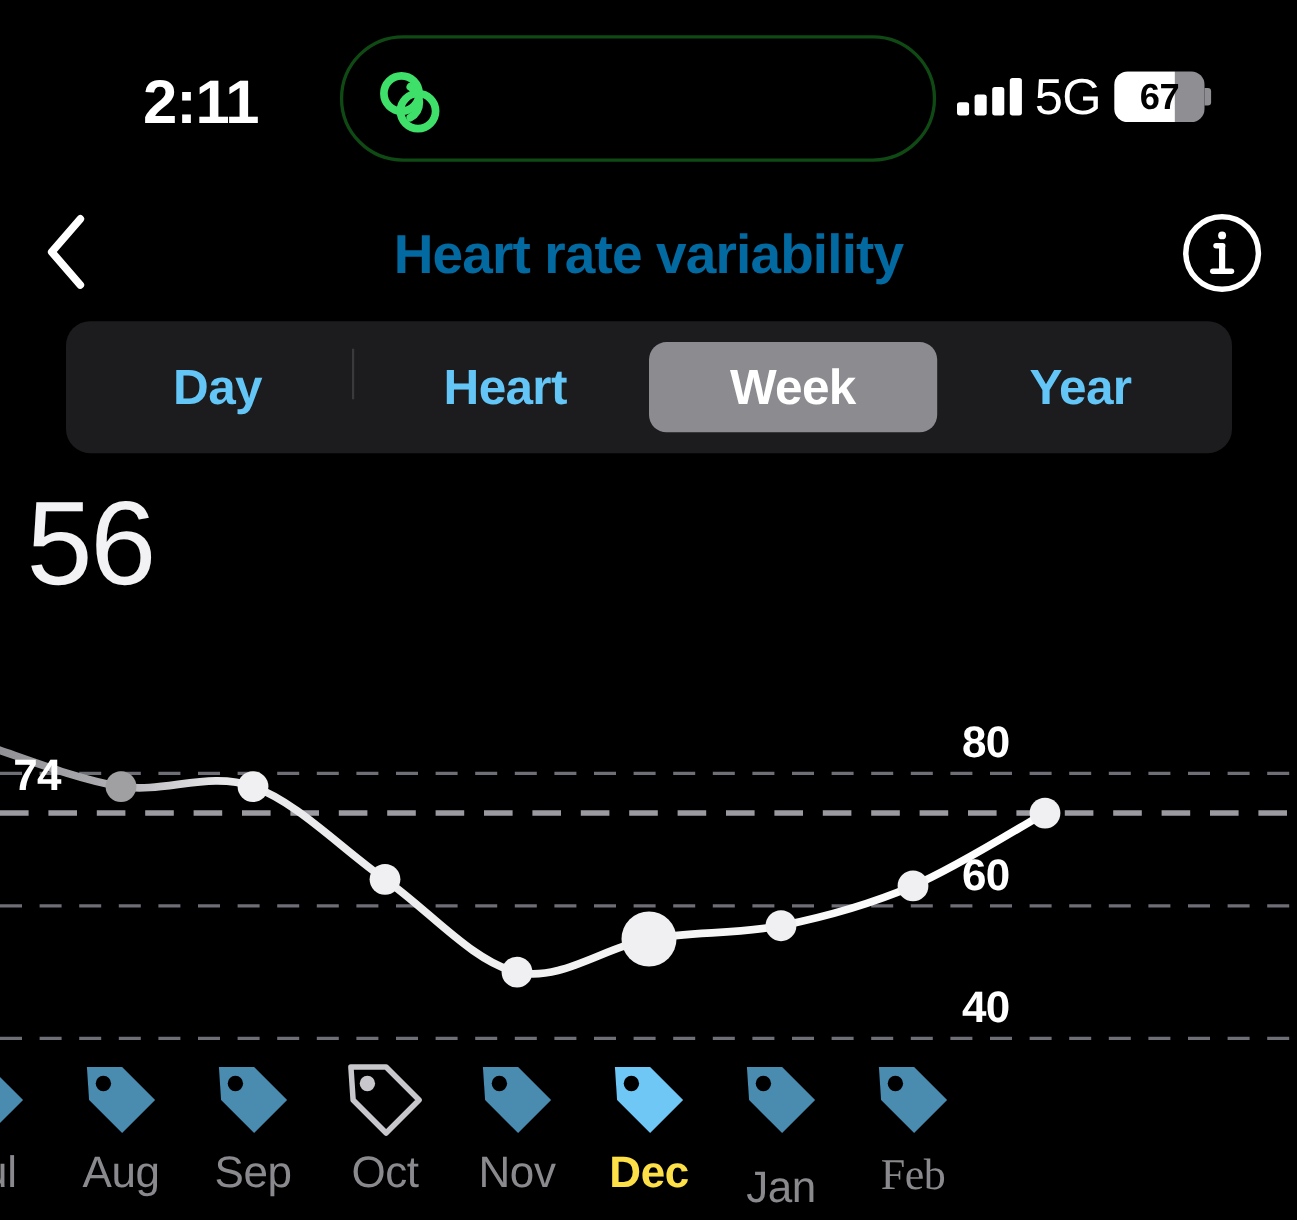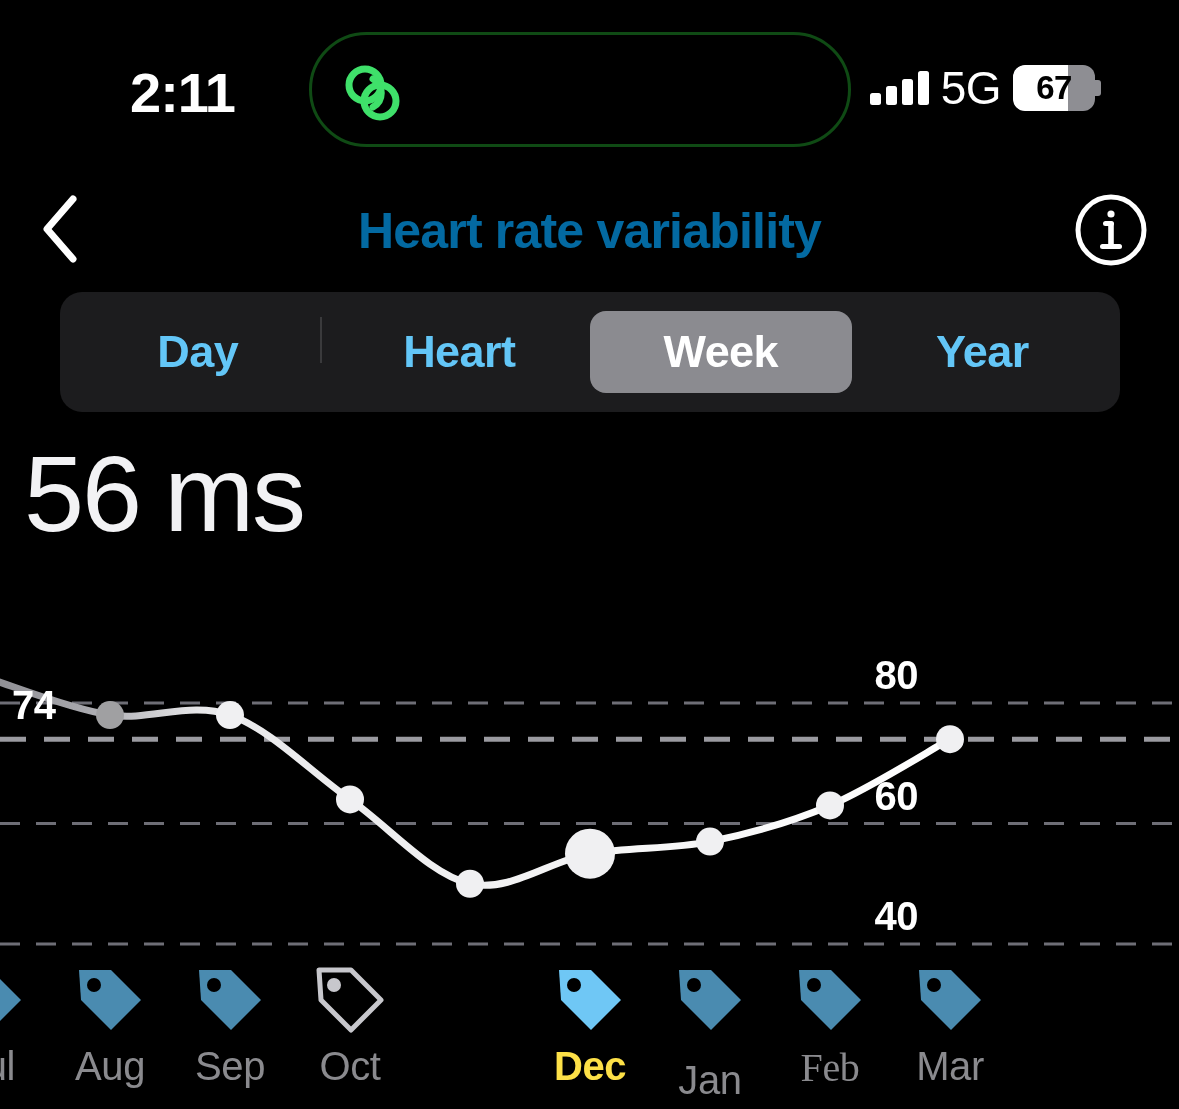--- a/index.html
+++ b/index.html
@@ -190,21 +190,20 @@
 <div class="segmented">
   <div class="seg">Day</div>
   <div class="seg">Heart</div>
   <div class="seg selected">Week</div>
   <div class="seg">Year</div>
 </div>
 <div class="seg-divider"></div>
 
 <div class="value-wrap">
   <span class="value-num">56</span>
-  <span class="value-unit">ms</span>
 </div>
 
 <div class="chart">
   <svg id="chart-svg" width="1179" height="370" viewBox="0 0 1179 370">
       <line x1="0" x2="1179" y1="103" y2="103" stroke="#6e6e76" stroke-width="3" stroke-dasharray="20 16"></line>
       <line x1="0" x2="1179" y1="139.15" y2="139.15" stroke="#9a9aa0" stroke-width="5" stroke-dasharray="26 18"></line>
       <line x1="0" x2="1179" y1="223.5" y2="223.5" stroke="#6e6e76" stroke-width="3" stroke-dasharray="20 16"></line>
       <line x1="0" x2="1179" y1="344" y2="344" stroke="#6e6e76" stroke-width="3" stroke-dasharray="20 16"></line>
       <defs>
         <linearGradient id="lineFade" x1="0" x2="1" y1="0" y2="0">
@@ -253,20 +252,27 @@
       </svg>
       <div class="month-label">Sep</div>
     </div>
     <div class="month-item" style="left: 290px;">
       <svg class="month-icon" viewBox="0 0 74 74">
         <path d="M6 6 L38 6 L68 36 L38 66 L8 36 Z" transform="rotate(0 37 37)" fill="none" stroke="#C7C7CC" stroke-width="5" stroke-linejoin="round"></path>
         <circle cx="21" cy="21" r="7" fill="#C7C7CC"></circle>
       </svg>
       <div class="month-label">Oct</div>
     </div>
+    <div class="month-item" style="left: 410px;">
+      <svg class="month-icon" viewBox="0 0 74 74">
+        <path d="M6 6 L38 6 L68 36 L38 66 L8 36 Z" transform="rotate(0 37 37)" fill="#4A8BB0" stroke="none" stroke-width="5" stroke-linejoin="round"></path>
+        <circle cx="21" cy="21" r="7" fill="#000"></circle>
+      </svg>
+      <div class="month-label">Nov</div>
+    </div>
     <div class="month-item current" style="left: 530px;">
       <svg class="month-icon" viewBox="0 0 74 74">
         <path d="M6 6 L38 6 L68 36 L38 66 L8 36 Z" transform="rotate(0 37 37)" fill="#6FC7F5" stroke="none" stroke-width="5" stroke-linejoin="round"></path>
         <circle cx="21" cy="21" r="7" fill="#000"></circle>
       </svg>
       <div class="month-label">Dec</div>
     </div>
     <div class="month-item" style="left: 650px; gap: 14px;">
       <svg class="month-icon" viewBox="0 0 74 74">
         <path d="M6 6 L38 6 L68 36 L38 66 L8 36 Z" transform="rotate(0 37 37)" fill="#4A8BB0" stroke="none" stroke-width="5" stroke-linejoin="round"></path>
@@ -274,20 +280,13 @@
       </svg>
       <div class="month-label">Jan</div>
     </div>
     <div class="month-item" style="left: 770px; font-family: Liberation Serif, serif;">
       <svg class="month-icon" viewBox="0 0 74 74">
         <path d="M6 6 L38 6 L68 36 L38 66 L8 36 Z" transform="rotate(0 37 37)" fill="#4A8BB0" stroke="none" stroke-width="5" stroke-linejoin="round"></path>
         <circle cx="21" cy="21" r="7" fill="#000"></circle>
       </svg>
       <div class="month-label">Feb</div>
     </div>
-    <div class="month-item" style="left: 890px;">
-      <svg class="month-icon" viewBox="0 0 74 74">
-        <path d="M6 6 L38 6 L68 36 L38 66 L8 36 Z" transform="rotate(0 37 37)" fill="#4A8BB0" stroke="none" stroke-width="5" stroke-linejoin="round"></path>
-        <circle cx="21" cy="21" r="7" fill="#000"></circle>
-      </svg>
-      <div class="month-label">Mar</div>
-    </div>
   </div>
 
 </body></html>

